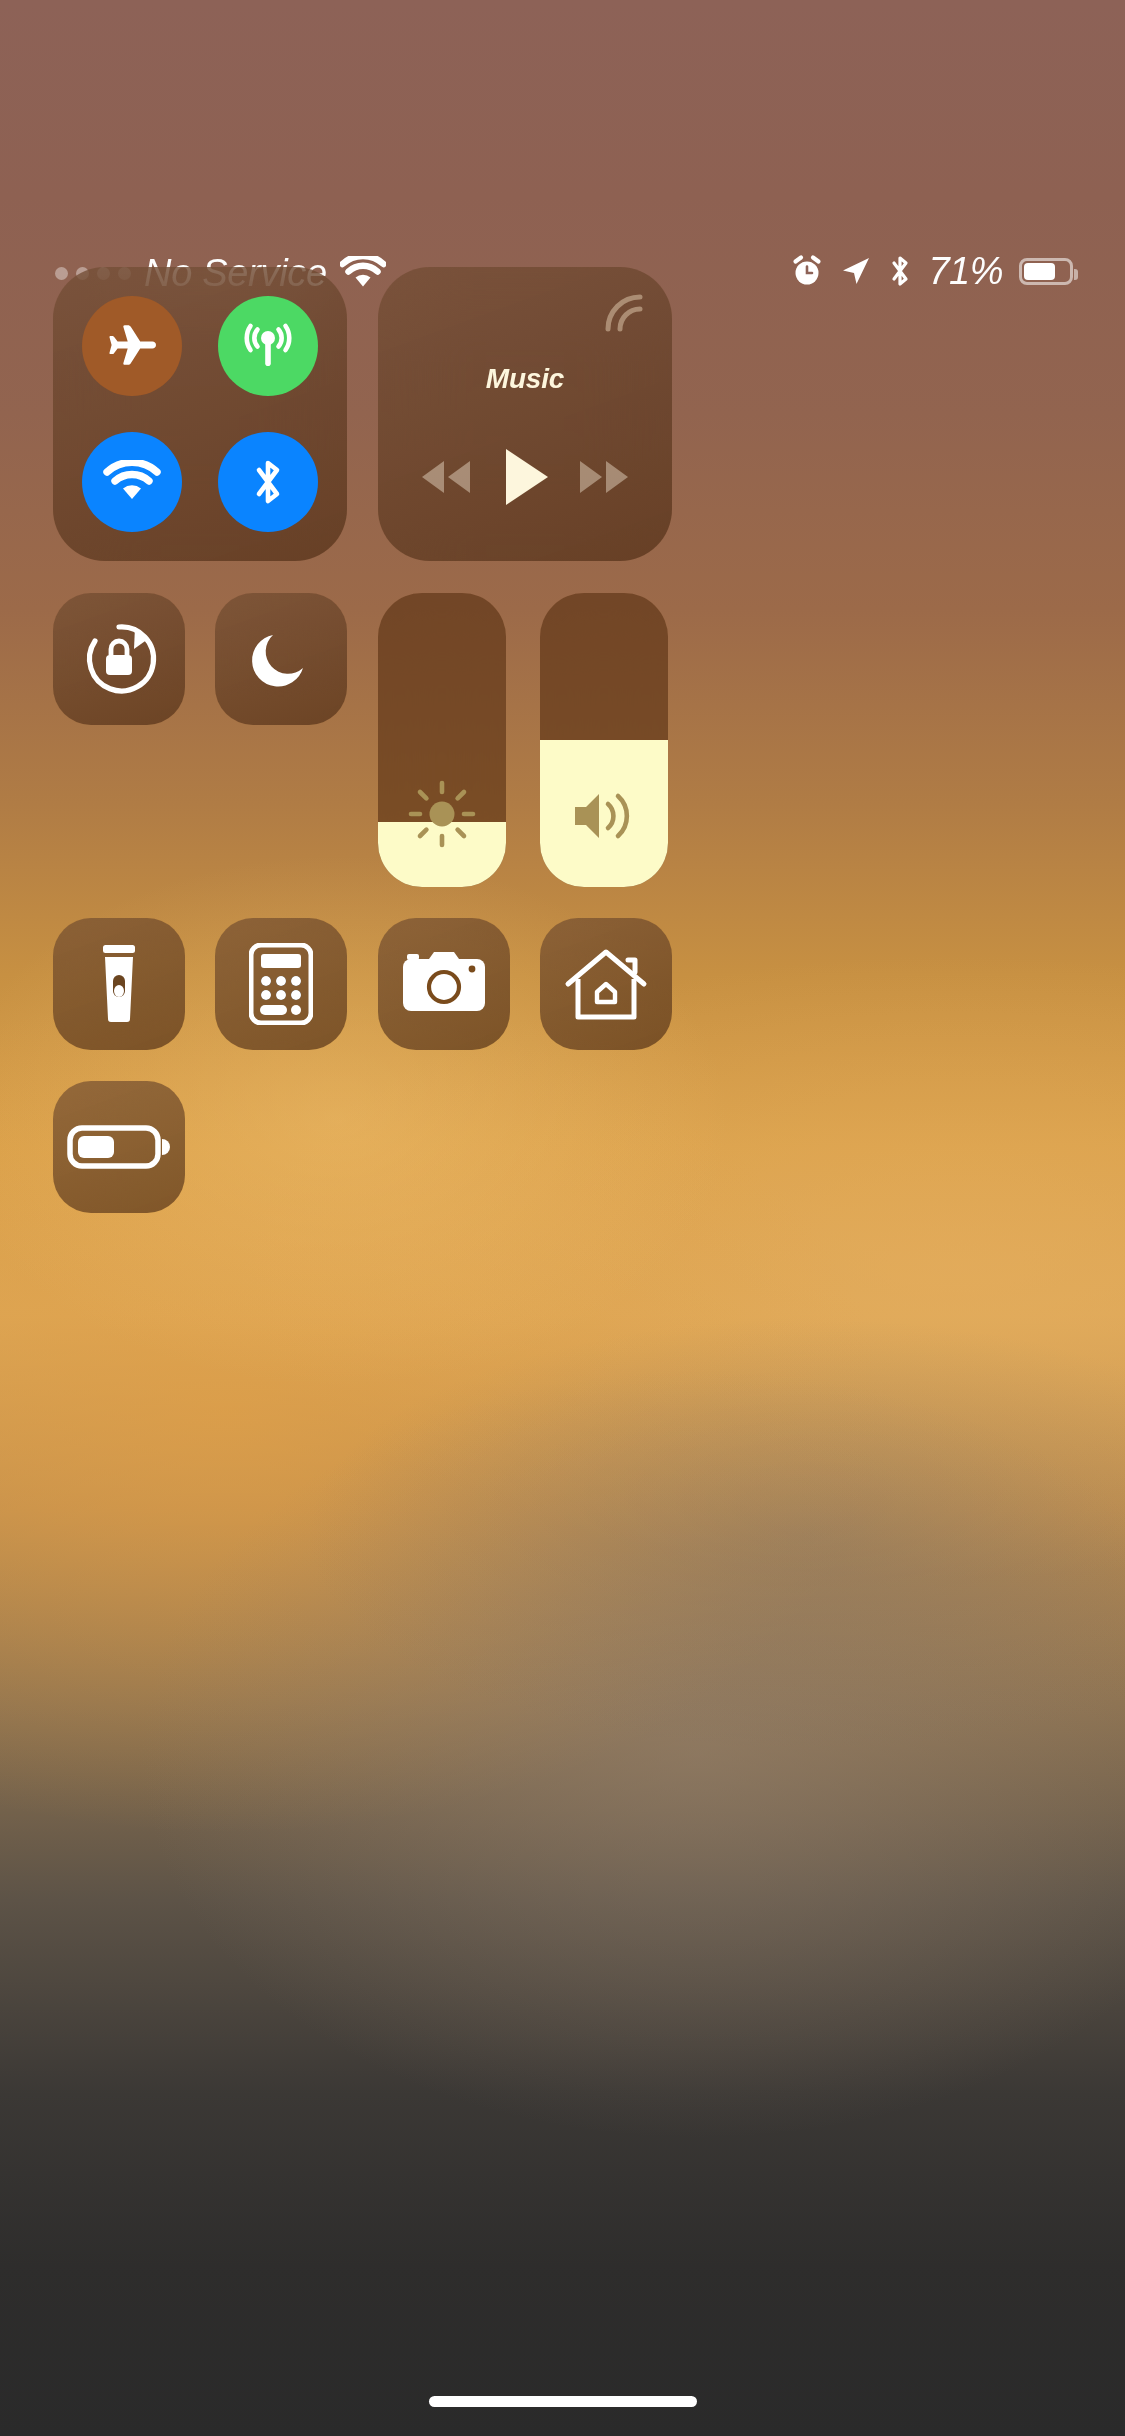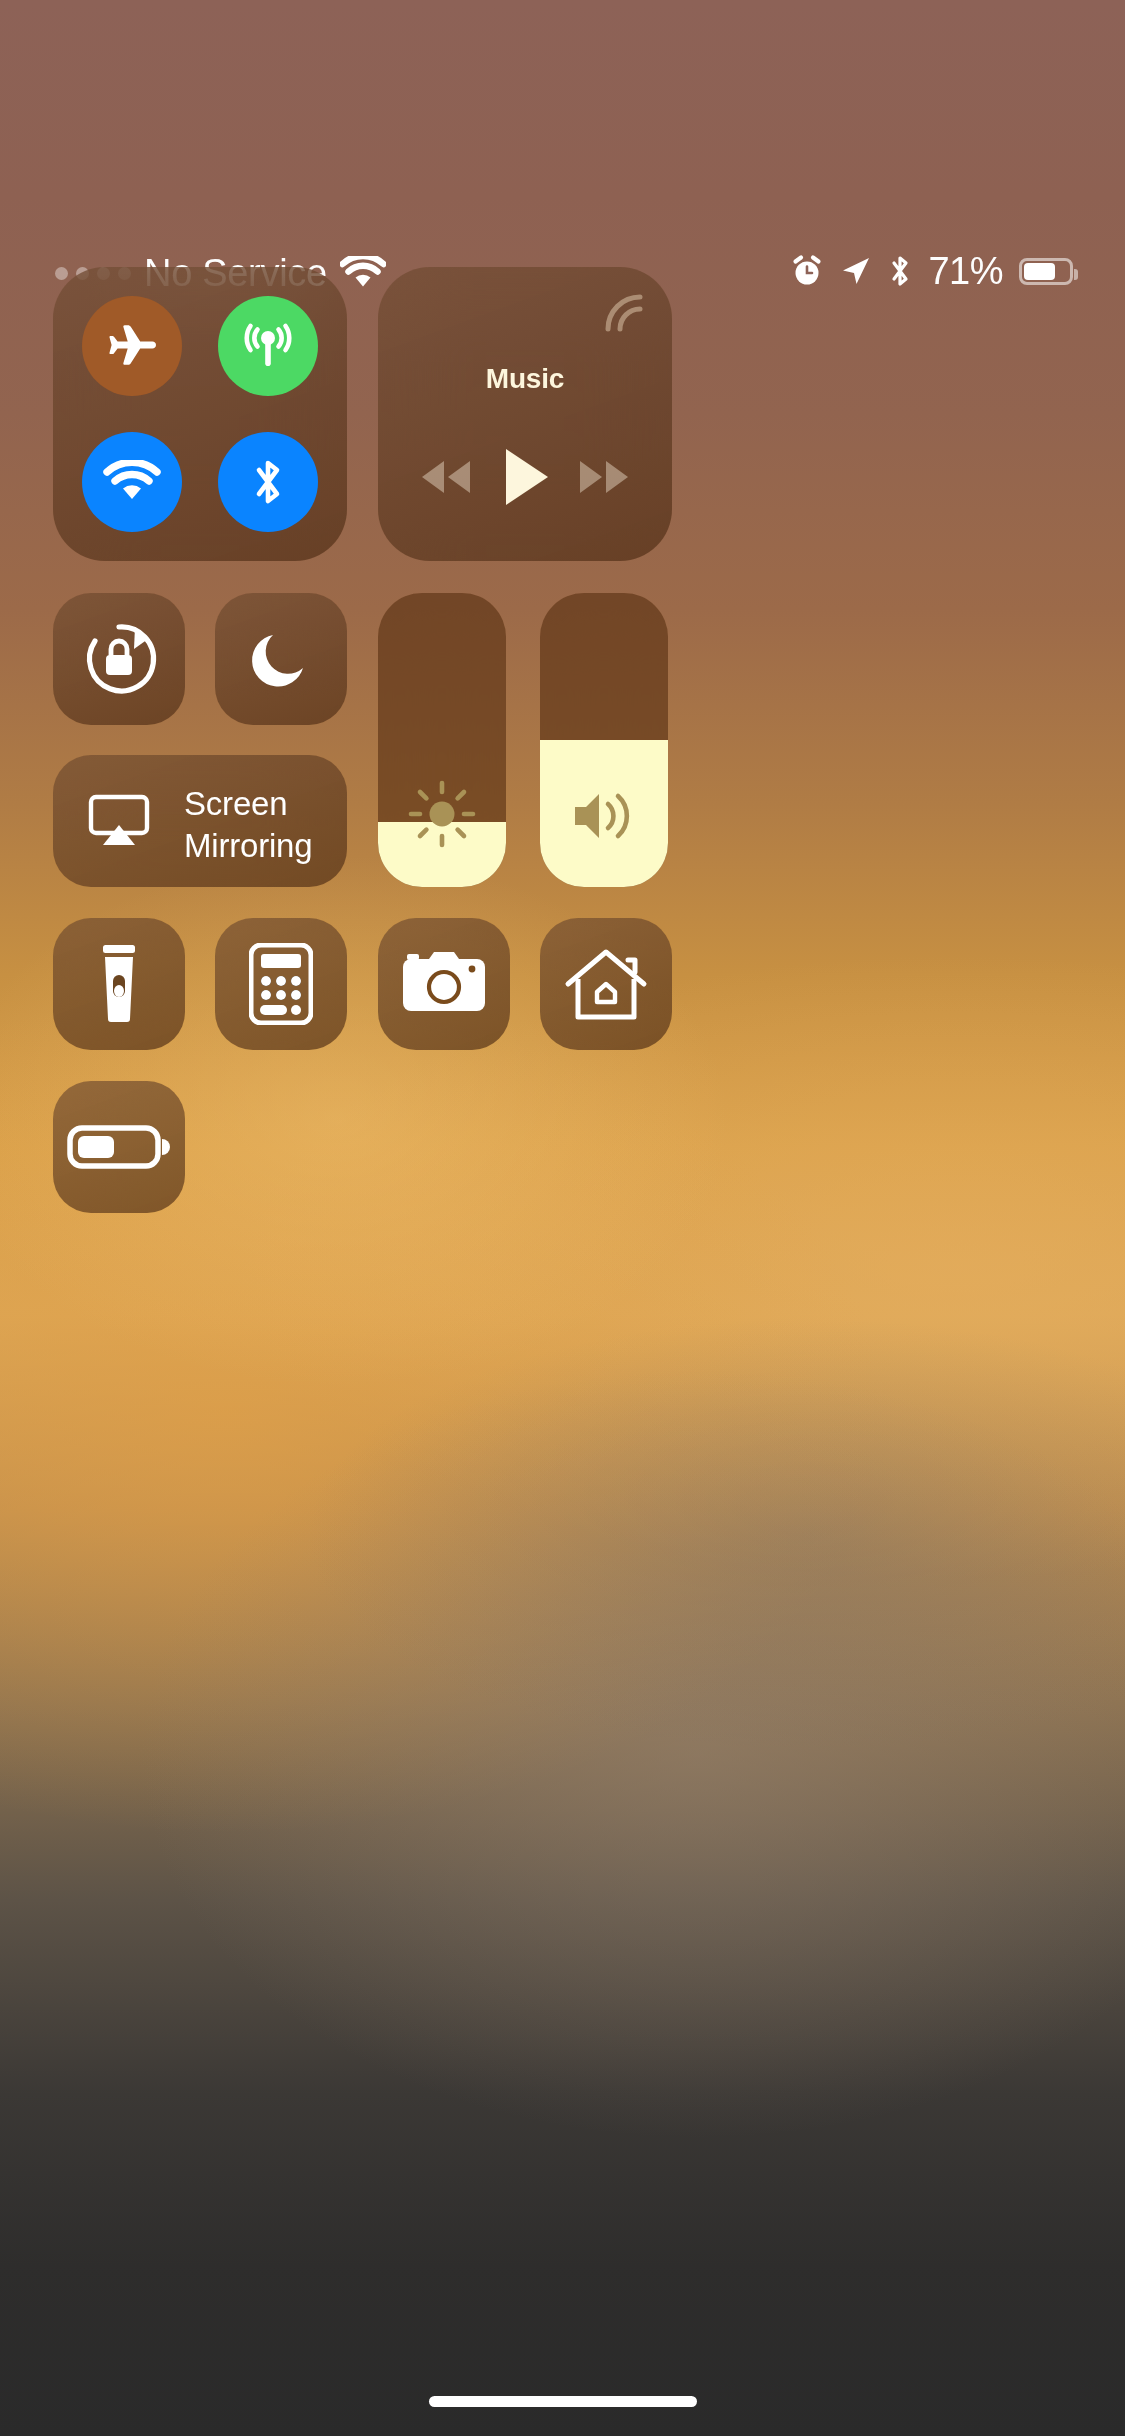--- a/index.html
+++ b/index.html
@@ -27,20 +27,21 @@
         #b07c45 33%,
         #c79042 40%,
         #d9a04a 47%,
         #dba657 54%,
         #c08e4e 62%,
         #8d7250 70%,
         #5d5347 78%,
         #3b3835 86%,
         #2e2d2c 93%,
         #2a2a2a 100%);
+    font-style: italic;
   }
   #wallglow {
     position:absolute; inset:0;
     background:
       radial-gradient(ellipse 560px 380px at 30% 46%, rgba(245,200,120,0.38) 0%, rgba(245,200,120,0) 70%),
       radial-gradient(ellipse 700px 300px at 72% 63%, rgba(120,110,100,0.35) 0%, rgba(120,110,100,0) 72%);
     pointer-events:none;
   }
 
   
@@ -287,30 +288,20 @@
   </div>
 
   <div class="tile tile-sm" style="left:215px; top:593px;">
     <span style="position:absolute; left:50%; top:50%; transform:translate(-50%,-50%);">
       <svg width="72" height="72" viewBox="0 0 72 72">
         <path d="M58 45 A26 26 0 1 1 28 12 A22 22 0 0 0 58 45 Z" fill="#fff"></path>
       </svg>
     </span>
   </div>
 
-  <div class="tile" style="left:53px; top:755px; width:294px; height:132px; border-radius:38px;">
-    <span style="position:absolute; left:32px; top:50%; transform:translateY(-50%);">
-      <svg width="68" height="60" viewBox="0 0 68 60">
-        <rect x="6" y="6" width="56" height="36" rx="5" stroke="#fff" stroke-width="4.4" fill="none"></rect>
-        <path d="M34 34 L50 54 L18 54 Z" fill="#fff"></path>
-      </svg>
-    </span>
-    <span class="row-label" style="left:131px; top:30px;">Screen</span>
-    <span class="row-label" style="left:131px; top:72px;">Mirroring</span>
-  </div>
 
   <div class="slider" style="left:378px; top:593px;">
     <div class="fill" style="height: 22%; background: rgb(253, 251, 200);"></div>
     <span class="knob-icon" style="bottom:38px;">
       <svg width="70" height="70" viewBox="0 0 70 70">
         <circle cx="35" cy="35" r="12.5" fill="#a99256"></circle>
         <g stroke="#a99256" stroke-width="4.6" stroke-linecap="round">
           <path d="M35 4 v9"></path>
             <path d="M35 57 v9"></path>
           <path d="M4 35 h9"></path>

